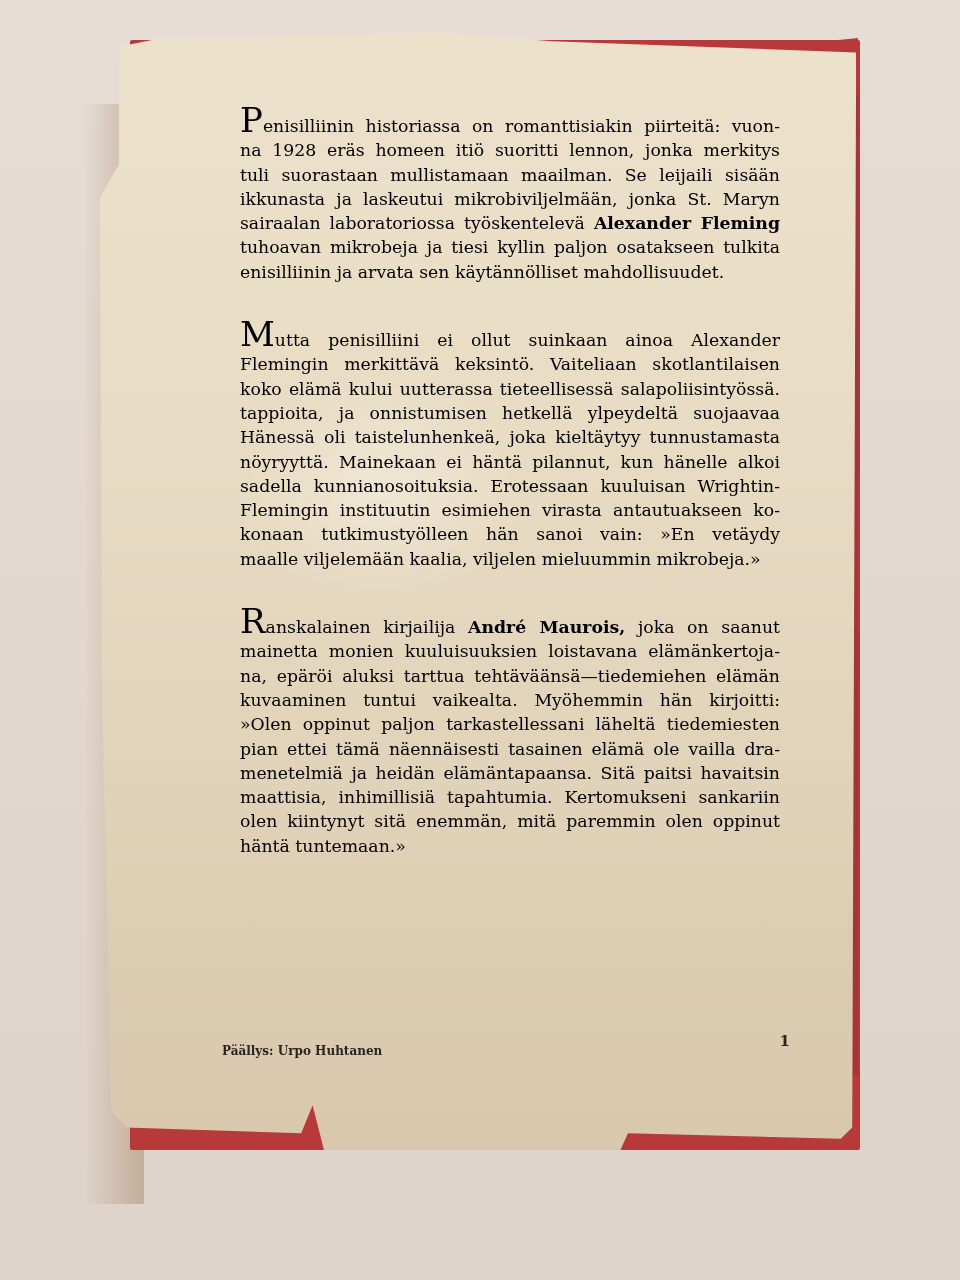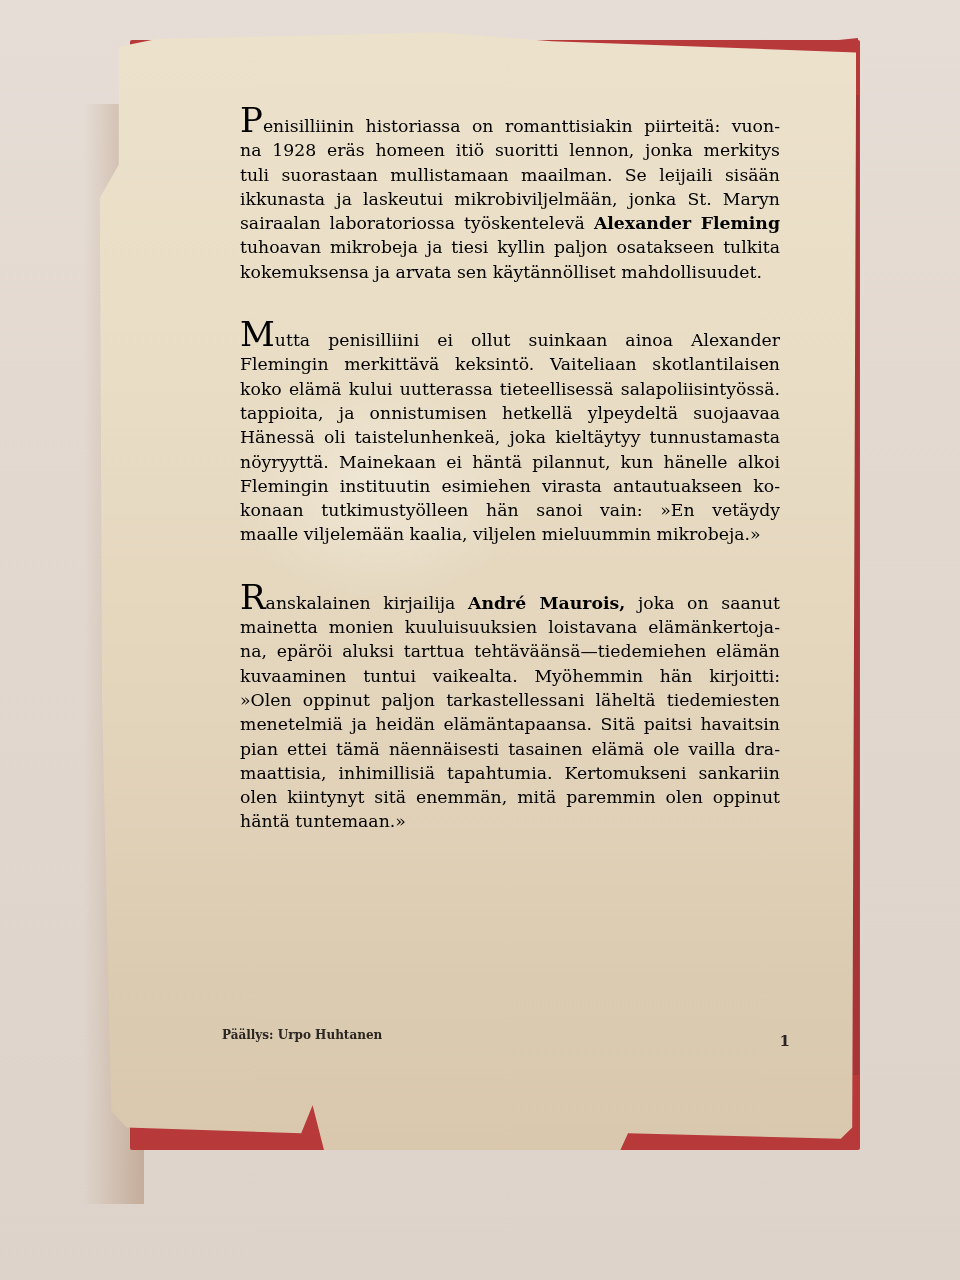--- a/index.html
+++ b/index.html
@@ -42,62 +42,63 @@
   }
   .para { margin:0 0 40px 0; }
   .line { display:block; text-align:justify; text-align-last:justify; white-space:nowrap; }
   .line.last { text-align-last:left; }
   .dropcap { font-size:34px; line-height:20px; font-weight:normal; }
   b { font-weight:bold; }
   .footer {
     position:absolute; left:222px; top:1028px; width:568px;
     font-size:12px; color:#2a2520; font-weight:bold;
   }
-  .credit { position:absolute; left:0; top:0; }
+  .credit { position:absolute; left:0; top:16px; }
   .pagenum { position:absolute; right:0; top:4px; font-size:15px; }
 </style>
 </head>
 <body>
 
 <div class="shadow"></div>
 <div class="book"></div>
 <div class="spine-red"></div>
 <div class="spine-edge"></div>
 <div class="jacket"></div>
 <div class="gloss"></div>
 
 <div class="text-block" id="text-block">
     <div class="para">
       <span class="line"><span class="dropcap">P</span><span>enisilliinin historiassa on romanttisiakin piirteitä: vuon-</span></span>
       <span class="line"><span>na 1928 eräs homeen itiö suoritti lennon, jonka merkitys</span></span>
       <span class="line"><span>tuli suorastaan mullistamaan maailman. Se leijaili sisään</span></span>
       <span class="line"><span>ikkunasta ja laskeutui mikrobiviljelmään, jonka St. Maryn</span></span>
       <span class="line"><span>sairaalan laboratoriossa työskentelevä </span><b>Alexander Fleming</b></span>
       <span class="line"><span>tuhoavan mikrobeja ja tiesi kyllin paljon osatakseen tulkita</span></span>
-      <span class="line last"><span>kokemuksensa ja arvata sen käytännölliset mahdollisuudet.</span></span>
+      <span class="line last"><span>enisilliinin ja arvata sen käytännölliset mahdollisuudet.</span></span>
     </div>
     <div class="para">
       <span class="line"><span class="dropcap">M</span><span>utta penisilliini ei ollut suinkaan ainoa Alexander</span></span>
       <span class="line"><span>Flemingin merkittävä keksintö. Vaiteliaan skotlantilaisen</span></span>
       <span class="line"><span>koko elämä kului uutterassa tieteellisessä salapoliisintyössä.</span></span>
       <span class="line"><span>tappioita, ja onnistumisen hetkellä ylpeydeltä suojaavaa</span></span>
       <span class="line"><span>Hänessä oli taistelunhenkeä, joka kieltäytyy tunnustamasta</span></span>
       <span class="line"><span>nöyryyttä. Mainekaan ei häntä pilannut, kun hänelle alkoi</span></span>
+      <span class="line"><span>sadella kunnianosoituksia. Erotessaan kuuluisan Wrightin-</span></span>
       <span class="line"><span>Flemingin instituutin esimiehen virasta antautuakseen ko-</span></span>
       <span class="line"><span>konaan tutkimustyölleen hän sanoi vain: »En vetäydy</span></span>
       <span class="line last"><span>maalle viljelemään kaalia, viljelen mieluummin mikrobeja.»</span></span>
     </div>
     <div class="para">
       <span class="line"><span class="dropcap">R</span><span>anskalainen kirjailija </span><b>André Maurois,</b><span> joka on saanut</span></span>
       <span class="line"><span>mainetta monien kuuluisuuksien loistavana elämänkertoja-</span></span>
       <span class="line"><span>na, epäröi aluksi tarttua tehtäväänsä—tiedemiehen elämän</span></span>
       <span class="line"><span>kuvaaminen tuntui vaikealta. Myöhemmin hän kirjoitti:</span></span>
       <span class="line"><span>»Olen oppinut paljon tarkastellessani läheltä tiedemiesten</span></span>
+      <span class="line"><span>pian ettei tämä näennäisesti tasainen elämä ole vailla dra-</span></span>
       <span class="line"><span>menetelmiä ja heidän elämäntapaansa. Sitä paitsi havaitsin</span></span>
-      <span class="line"><span>pian ettei tämä näennäisesti tasainen elämä ole vailla dra-</span></span>
       <span class="line"><span>maattisia, inhimillisiä tapahtumia. Kertomukseni sankariin</span></span>
       <span class="line"><span>olen kiintynyt sitä enemmän, mitä paremmin olen oppinut</span></span>
       <span class="line last"><span>häntä tuntemaan.»</span></span>
     </div>
   </div>
 
 <div class="footer">
   <span class="credit">Päällys: Urpo Huhtanen</span>
   <span class="pagenum">1</span>
 </div>

